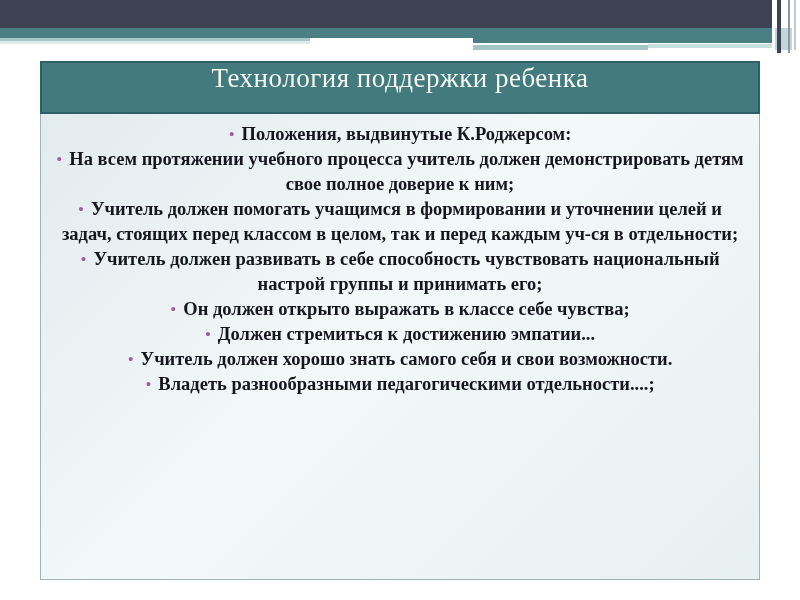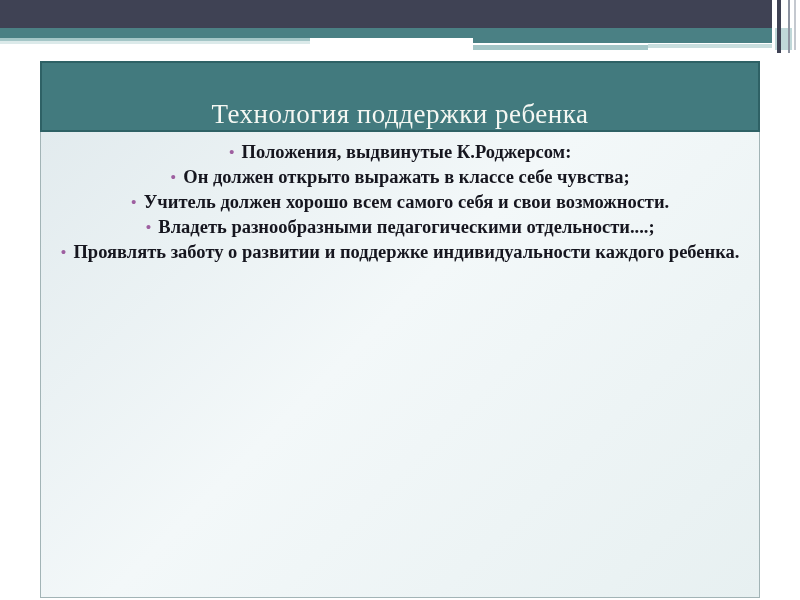--- a/index.html
+++ b/index.html
@@ -31,23 +31,23 @@
   .left-stripe-2{left:0;top:41px;width:310px;height:3px;background:var(--teal-xlight);}
   .right-teal-ext{left:473px;top:38px;width:299px;height:5px;background:var(--teal);}
   .right-white-line{left:473px;top:43px;width:270px;height:2px;background:#ffffff;}
   .right-xlight-stripe{left:648px;top:44px;width:124px;height:4px;background:#c9dede;}
   .right-light-stripe{left:473px;top:45px;width:175px;height:5px;background:var(--teal-light);}
   
   .card{
     position:absolute;left:40px;top:61px;width:720px;height:533px;
   }
   .card-header{
-    box-sizing:border-box;height:71px;background:var(--header-teal);
+    box-sizing:border-box;height:53px;background:var(--header-teal);
     border:2px solid var(--header-border);
-    display:flex;align-items:flex-end;justify-content:center;
+    display:flex;align-items:flex-start;justify-content:center;
   }
   .slide-title{
     color:var(--title-color);font-size:27px;font-weight:400;letter-spacing:.5px;
     font-family:"Liberation Serif","DejaVu Serif",serif;
   }
   .card-body{
     box-sizing:border-box;height:466px;overflow:hidden;
     border:1px solid var(--body-border);border-top:none;
     background:linear-gradient(135deg,#e2ebee 0%,#f3f8f9 45%,#e7f0f1 100%);
     padding:8px 12px 12px 12px;
@@ -79,20 +79,23 @@
     <div class="right-xlight-stripe"></div>
     <div class="right-light-stripe"></div>
   </div>
 
   <div class="card">
     <div class="card-header">
       <span class="slide-title">Технология поддержки ребенка</span>
     </div>
     <div class="card-body">
       <div class="bullet-item"><span class="bullet">•</span><span>Положения, выдвинутые К.Роджерсом:</span></div>
+      <div class="bullet-item"><span class="bullet">•</span><span>На всем протяжении учебного процесса учитель должен демонстрировать детям свое полное доверие к ним;</span></div>
+      <div class="bullet-item"><span class="bullet">•</span><span>Учитель должен помогать учащимся в формировании и уточнении целей и задач, стоящих перед классом в целом, так и перед каждым уч-ся в отдельности;</span></div>
+      <div class="bullet-item"><span class="bullet">•</span><span>Учитель должен развивать в себе способность чувствовать национальный настрой группы и принимать его;</span></div>
       <div class="bullet-item"><span class="bullet">•</span><span>Он должен открыто выражать в классе себе чувства;</span></div>
-      <div class="bullet-item"><span class="bullet">•</span><span>Учитель должен хорошо всем самого себя и свои возможности.</span></div>
+      <div class="bullet-item"><span class="bullet">•</span><span>Должен стремиться к достижению эмпатии...</span></div>
+      <div class="bullet-item"><span class="bullet">•</span><span>Учитель должен хорошо знать самого себя и свои возможности.</span></div>
       <div class="bullet-item"><span class="bullet">•</span><span>Владеть разнообразными педагогическими отдельности....;</span></div>
-      <div class="bullet-item"><span class="bullet">•</span><span>Проявлять заботу о развитии и поддержке индивидуальности каждого ребенка.</span></div>
     </div>
   </div>
 
 </div>
 
 </body></html>

